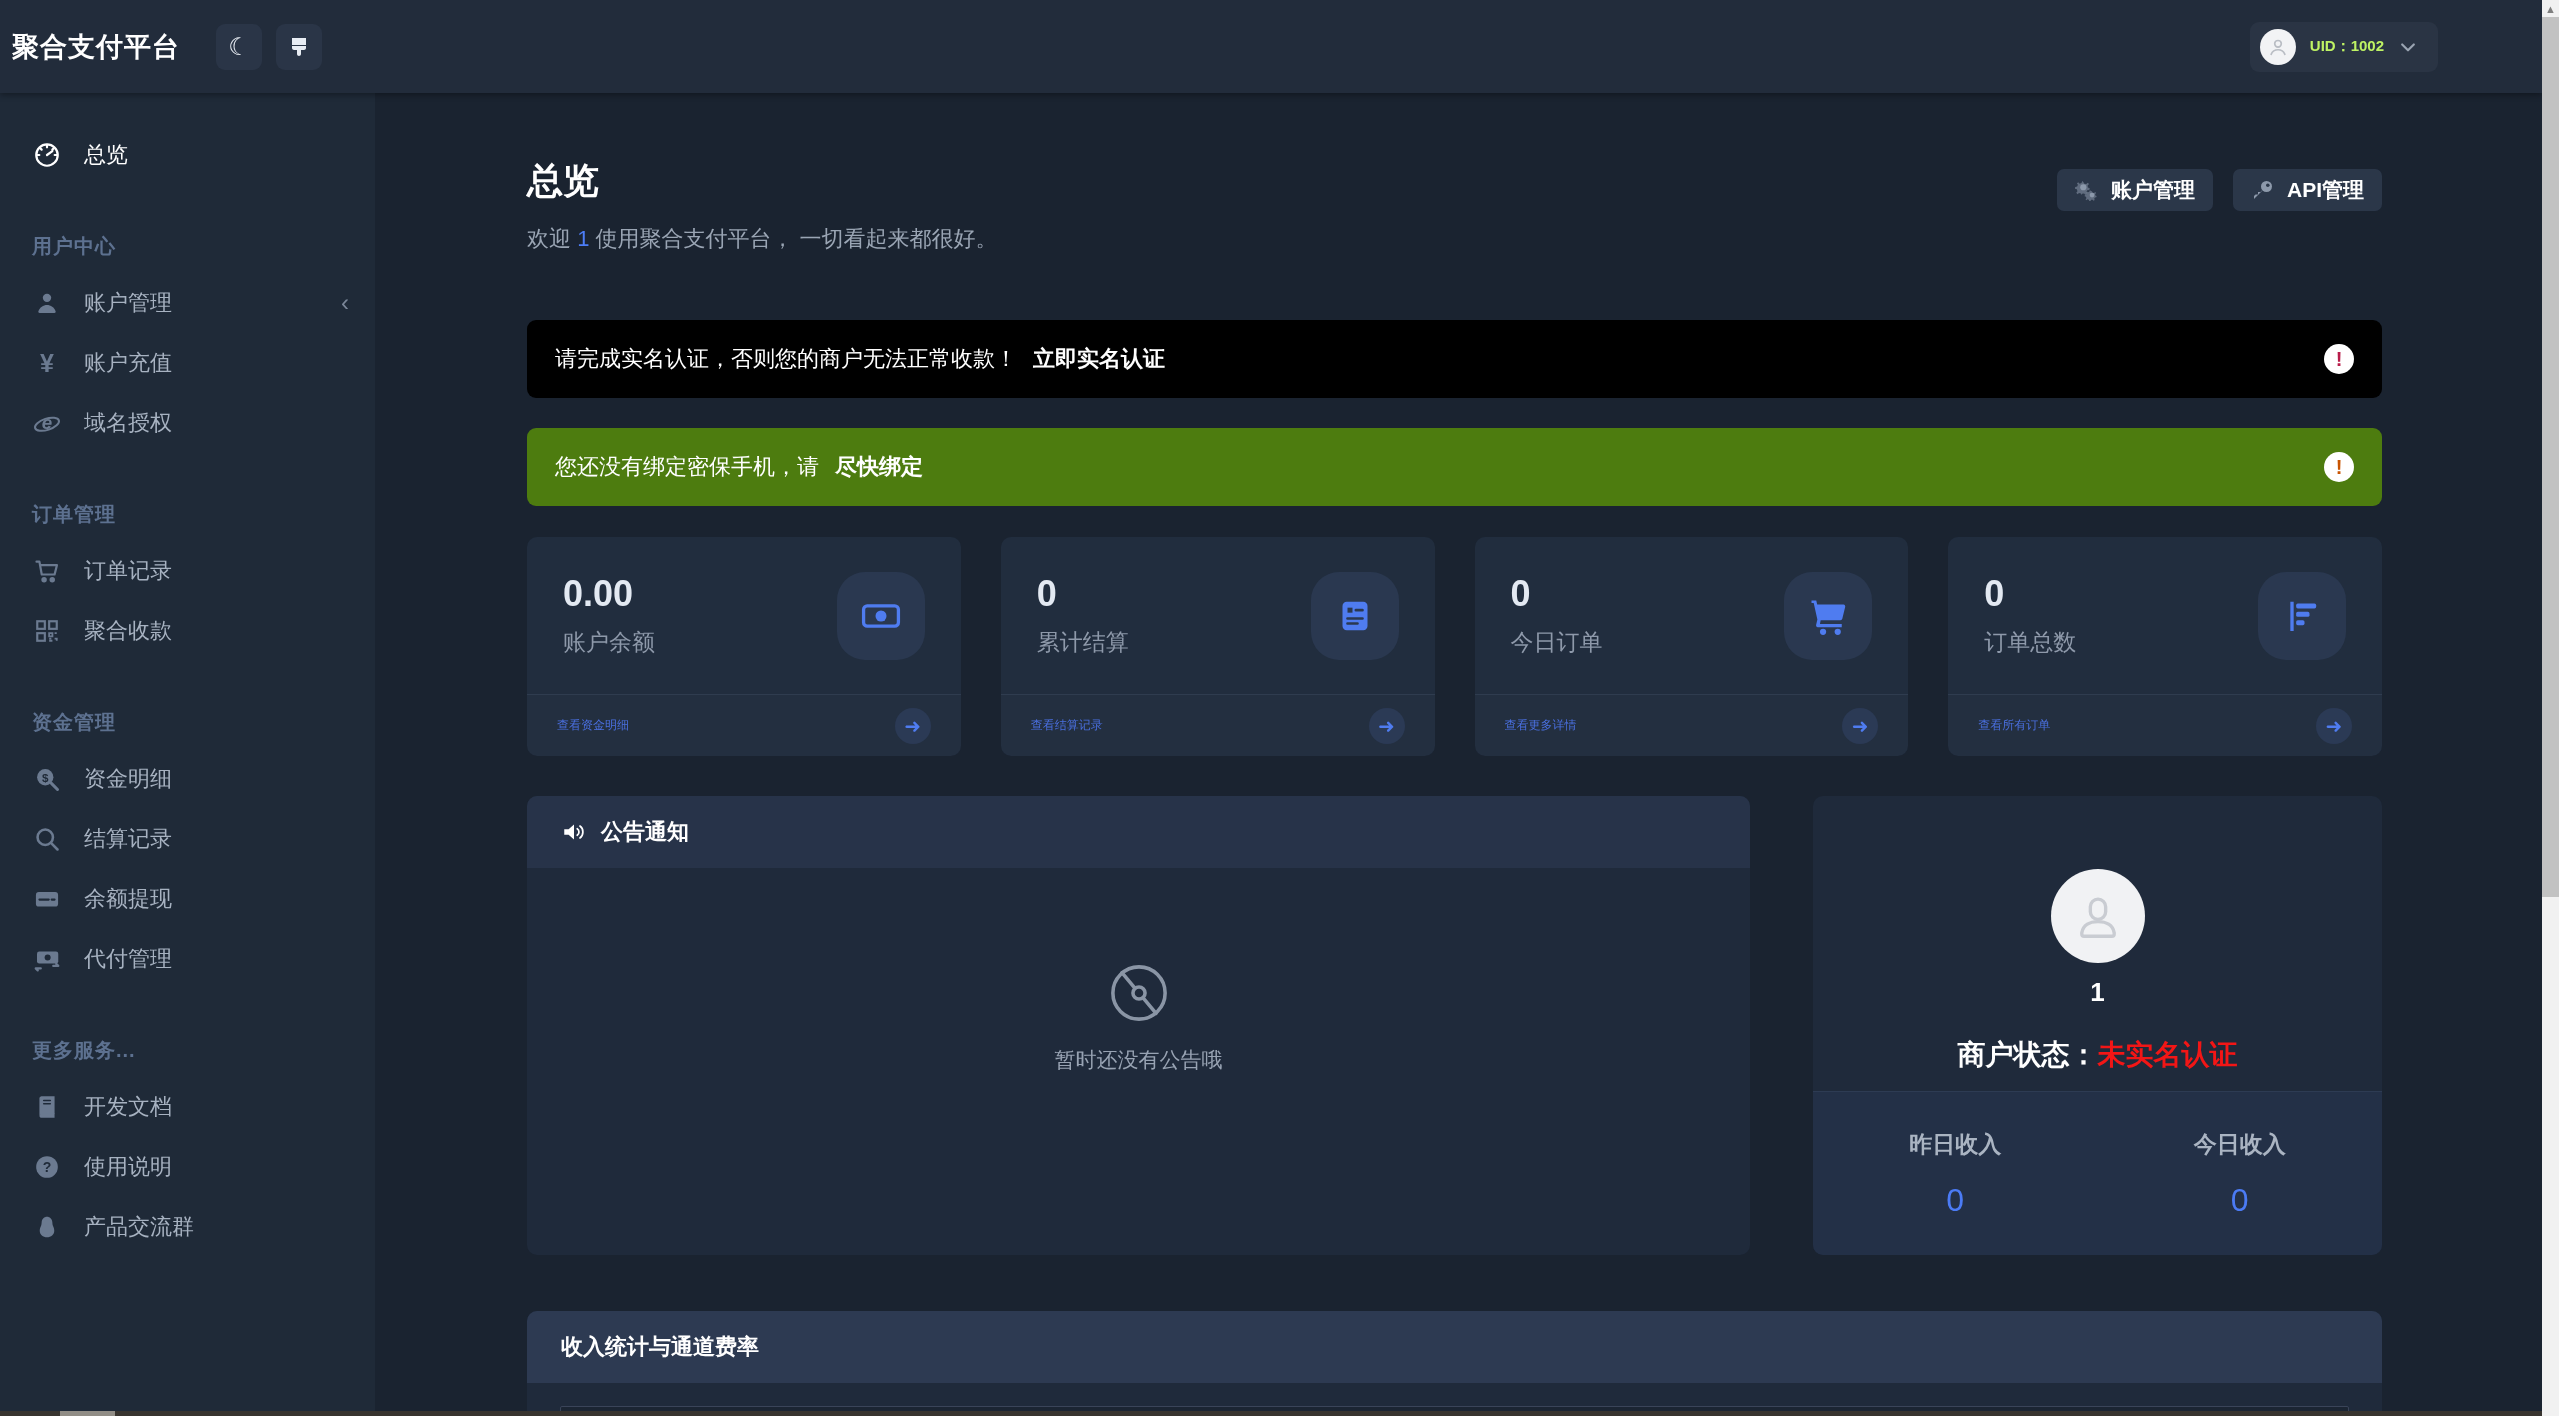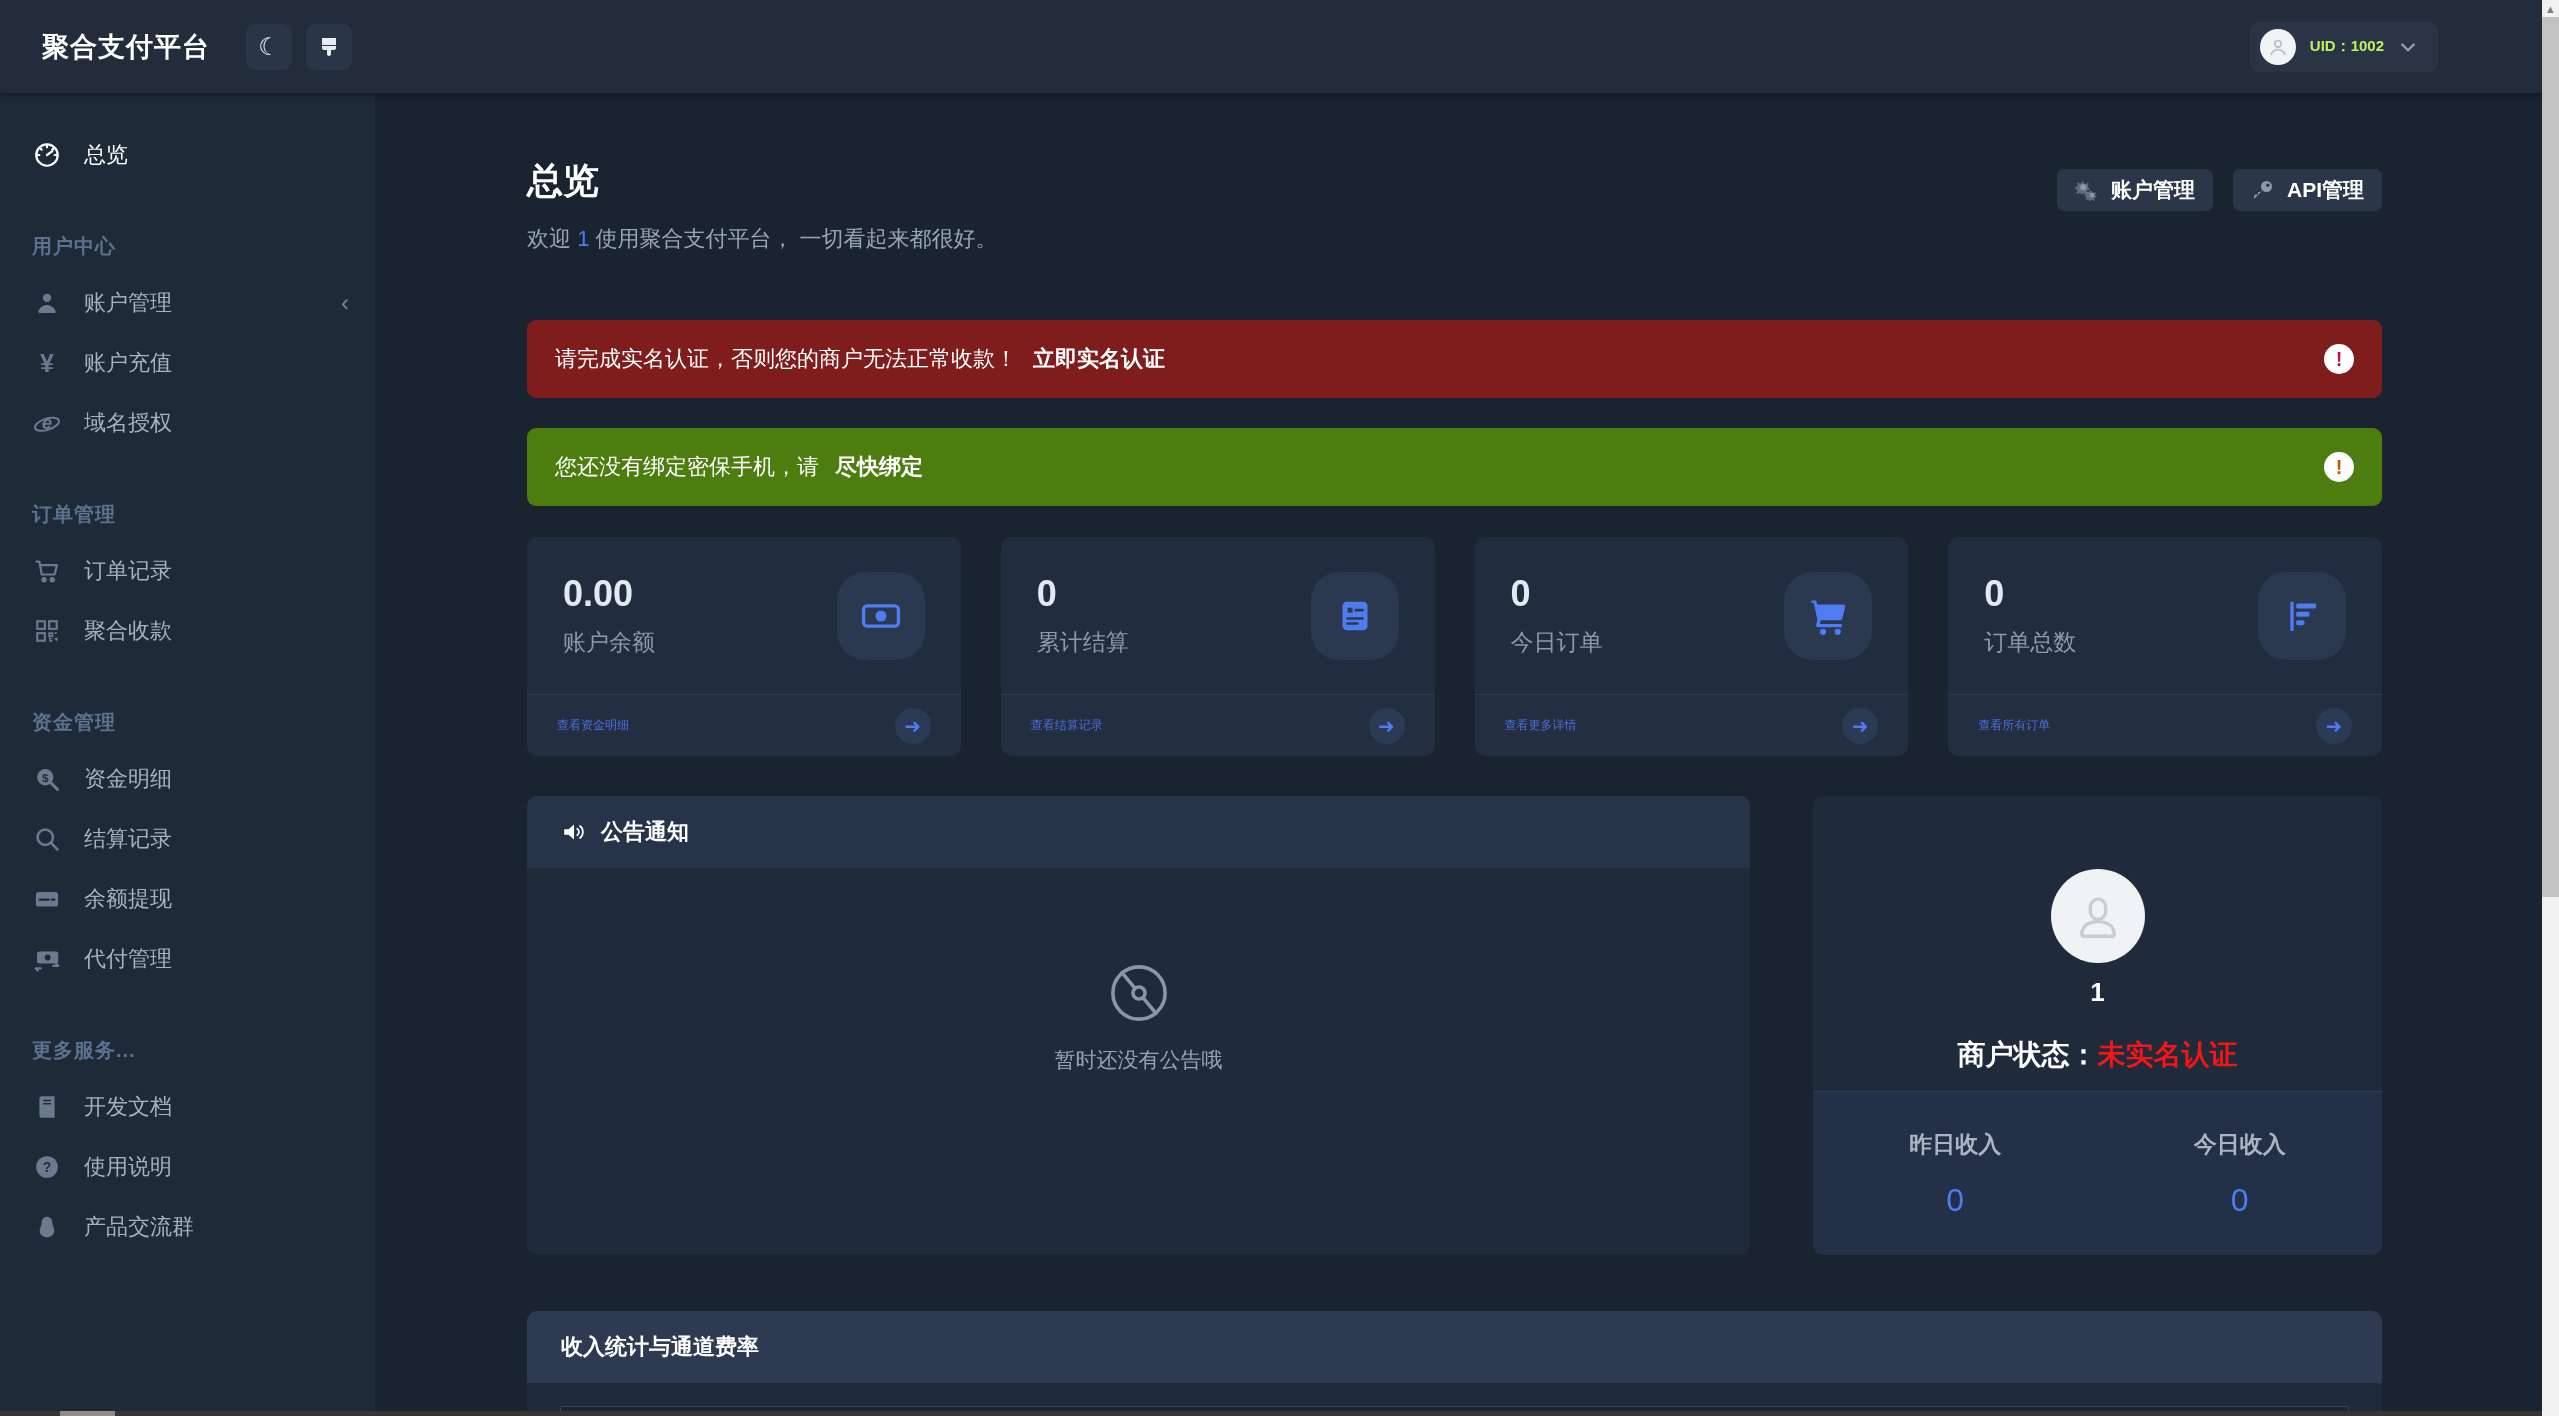--- a/index.html
+++ b/index.html
@@ -9,21 +9,21 @@
     font-family:"Liberation Sans","DejaVu Sans",sans-serif;
     color:#e5eaf1;
     position:relative;
   }
   
   .topbar {
     position:absolute; top:0; left:0; right:17px; height:93px;
     background:#222c3b; display:flex; align-items:center;
     box-shadow:0 2px 6px rgba(0,0,0,.35); z-index:5;
   }
-  .topbar-left { width:375px; display:flex; align-items:center; gap:14px; padding-left:42px; flex-shrink:0; }
+  .topbar-left { width:375px; display:flex; align-items:center; gap:14px; padding-left:12px; flex-shrink:0; }
   .brand { font-size:27px; font-weight:bold; color:#fff; letter-spacing:1px; margin-right:22px; white-space:nowrap; }
   .tb-btn {
     width:46px; height:46px; border-radius:9px; background:#2a3547;
     display:flex; align-items:center; justify-content:center; cursor:pointer;
     color:#e8edf4; font-size:24px;
   }
   .topbar-spacer { flex:1; }
   .uid-pill {
     display:flex; align-items:center; gap:14px; background:#2a3444;
     border-radius:9px; height:50px; padding:0 20px 0 10px; margin-right:104px; cursor:pointer;
@@ -62,21 +62,21 @@
     height:42px; background:#2b3749; border-radius:7px; display:flex; align-items:center;
     gap:12px; padding:0 18px; font-size:21px; font-weight:bold; color:#fff; cursor:pointer;
   }
   .head-btn .hb-ico { color:#8d99ab; display:flex; }
   
   .alert {
     margin-top:30px; height:78px; border-radius:9px; display:flex; align-items:center;
     padding:0 28px; font-size:22px; color:#fff;
   }
   .alert.first { margin-top:66px; }
-  .alert-red { background:#7f1d1d; }
+  .alert-red { background:#000000; }
   .alert-orange { background:#4d7c0f; }
   .alert .a-link { font-weight:bold; margin-left:16px; cursor:pointer; color:#fff; }
   .alert .a-spacer { flex:1; }
   .excl {
     width:30px; height:30px; border-radius:50%; background:#fff; color:inherit;
     display:flex; align-items:center; justify-content:center; font-weight:bold; font-size:20px;
   }
   .alert-red .excl { color:#b81d4a; }
   .alert-orange .excl { color:#c85402; }
   

